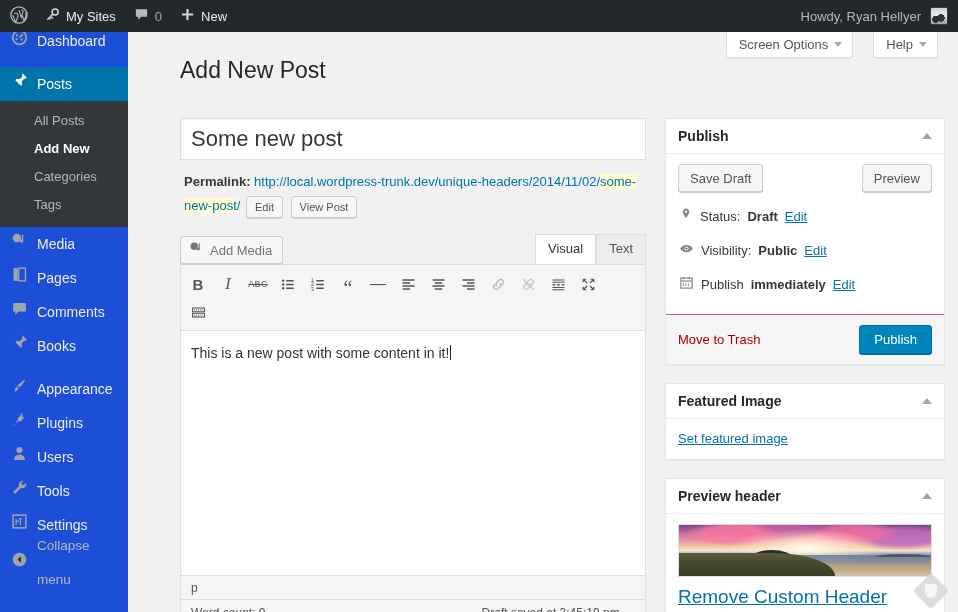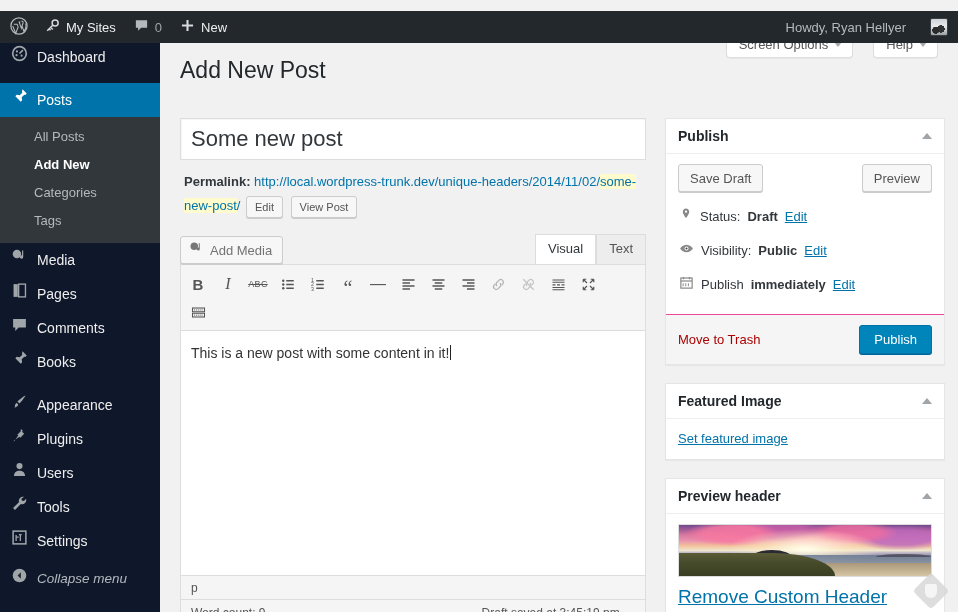--- a/index.html
+++ b/index.html
@@ -9,45 +9,45 @@
     background: #f1f1f1;
     overflow: hidden;
   }
   body { position: relative; }
 
   
   #adminbar {
     position: absolute; top: 0; left: 0; width: 958px; height: 32px;
     background: #23282d; color: #eee;
     display: flex; align-items: flex-start;
-    font-size: 13px; z-index: 50; margin-top: 11px;
+    font-size: 13px; z-index: 50;
   }
   .ab-item {
     display: flex; align-items: center; gap: 6px;
     height: 32px; padding: 0 9px; color: #eee; white-space: nowrap;
   }
   .ab-logo { padding: 0 8px 0 10px; }
   .ab-spacer { flex: 1; }
-  .ab-right { display: flex; align-items: center; height: 32px; padding: 0 10px 0 8px; color: #a7aaad; gap: 24px; }
+  .ab-right { display: flex; align-items: center; height: 32px; padding: 0 10px 0 8px; color: #a7aaad; gap: 9px; }
   .ab-howdy { font-size: 13px; color: #b4b9be; }
   .avatar {
     width: 18px; height: 18px; border-radius: 2px; display: block;
     background:
       radial-gradient(circle at 30% 70%, #2b2b2b 0 22%, transparent 23%),
       radial-gradient(circle at 62% 62%, #333 0 26%, transparent 27%),
       linear-gradient(#cfd3d6 0%, #e8eaec 45%, #9aa0a4 100%);
     border: 1px solid #3a3f44;
   }
   .icn { display: inline-block; vertical-align: middle; }
   .count-bubble { color: #a0a5aa; font-size: 13px; }
 
   
   #sidebar {
-    position: absolute; top: 40px; left: 0; width: 160px; bottom: 0;
-    background: #0f172a; color: #eee; font-size: 14px; z-index: 40;
+    position: absolute; top: 24px; left: 0; width: 128px; bottom: 0;
+    background: #1d4ed8; color: #eee; font-size: 14px; z-index: 40;
   }
   .menu-item {
     position: relative; display: flex; align-items: center; gap: 9px;
     height: 34px; padding: 0 10px 0 11px; color: #eee;
     line-height: 34px;
   }
   .menu-item .mlabel { font-size: 14px; }
   .menu-item.active {
     background: #0073aa; color: #fff; font-weight: 400;
   }
@@ -57,21 +57,21 @@
     border-right-color: #f1f1f1;
   }
   .menu-sep { height: 9px; }
   .submenu { background: #32373c; padding: 6px 0 8px 0; }
   .submenu a {
     display: block; padding: 5px 0 5px 34px;
     font-size: 13px; color: #b4b9be; line-height: 18px;
   }
   .submenu a.current { color: #fff; font-weight: bold; }
   .collapse-item { color: #b4b9be; margin-top: 4px; }
-  .collapse-item .mlabel { font-size: 13.5px; font-style: italic; }
+  .collapse-item .mlabel { font-size: 13.5px; }
 
   
   #wrap {
     position: absolute; top: 32px; left: 160px; right: 0; bottom: 0;
     background: #f1f1f1; overflow: hidden;
   }
   #screenmeta {
     position: absolute; top: 0; right: 20px;
     display: flex; gap: 17px; z-index: 20;
   }

